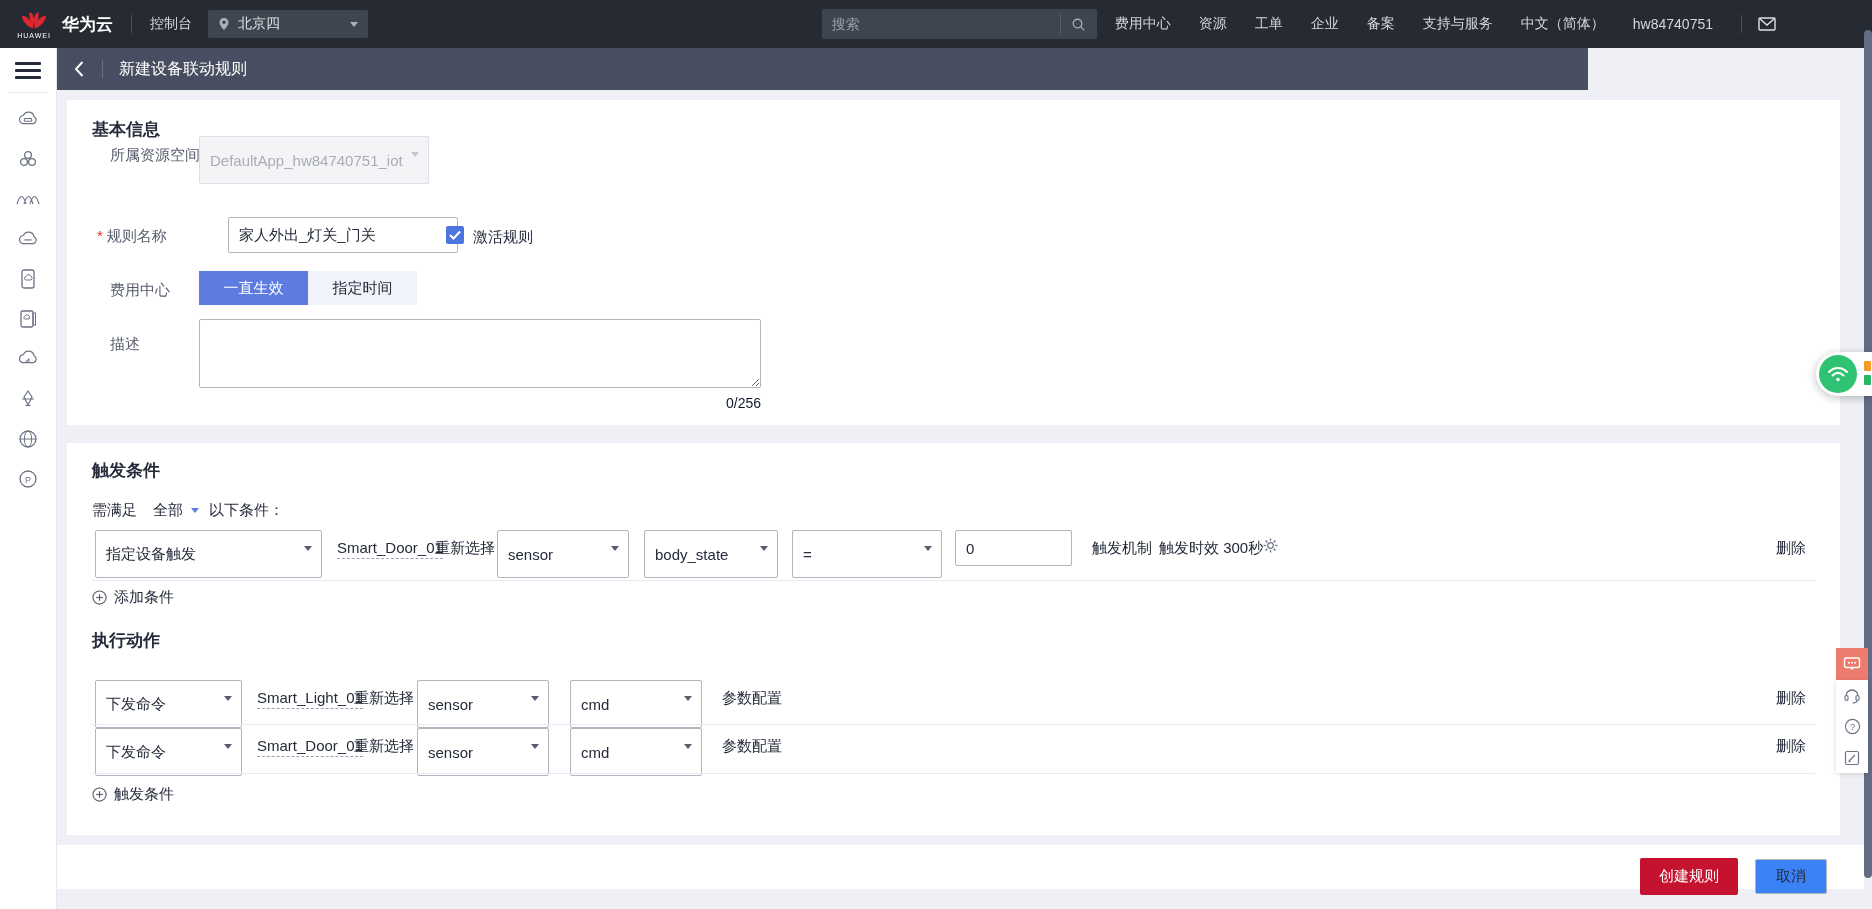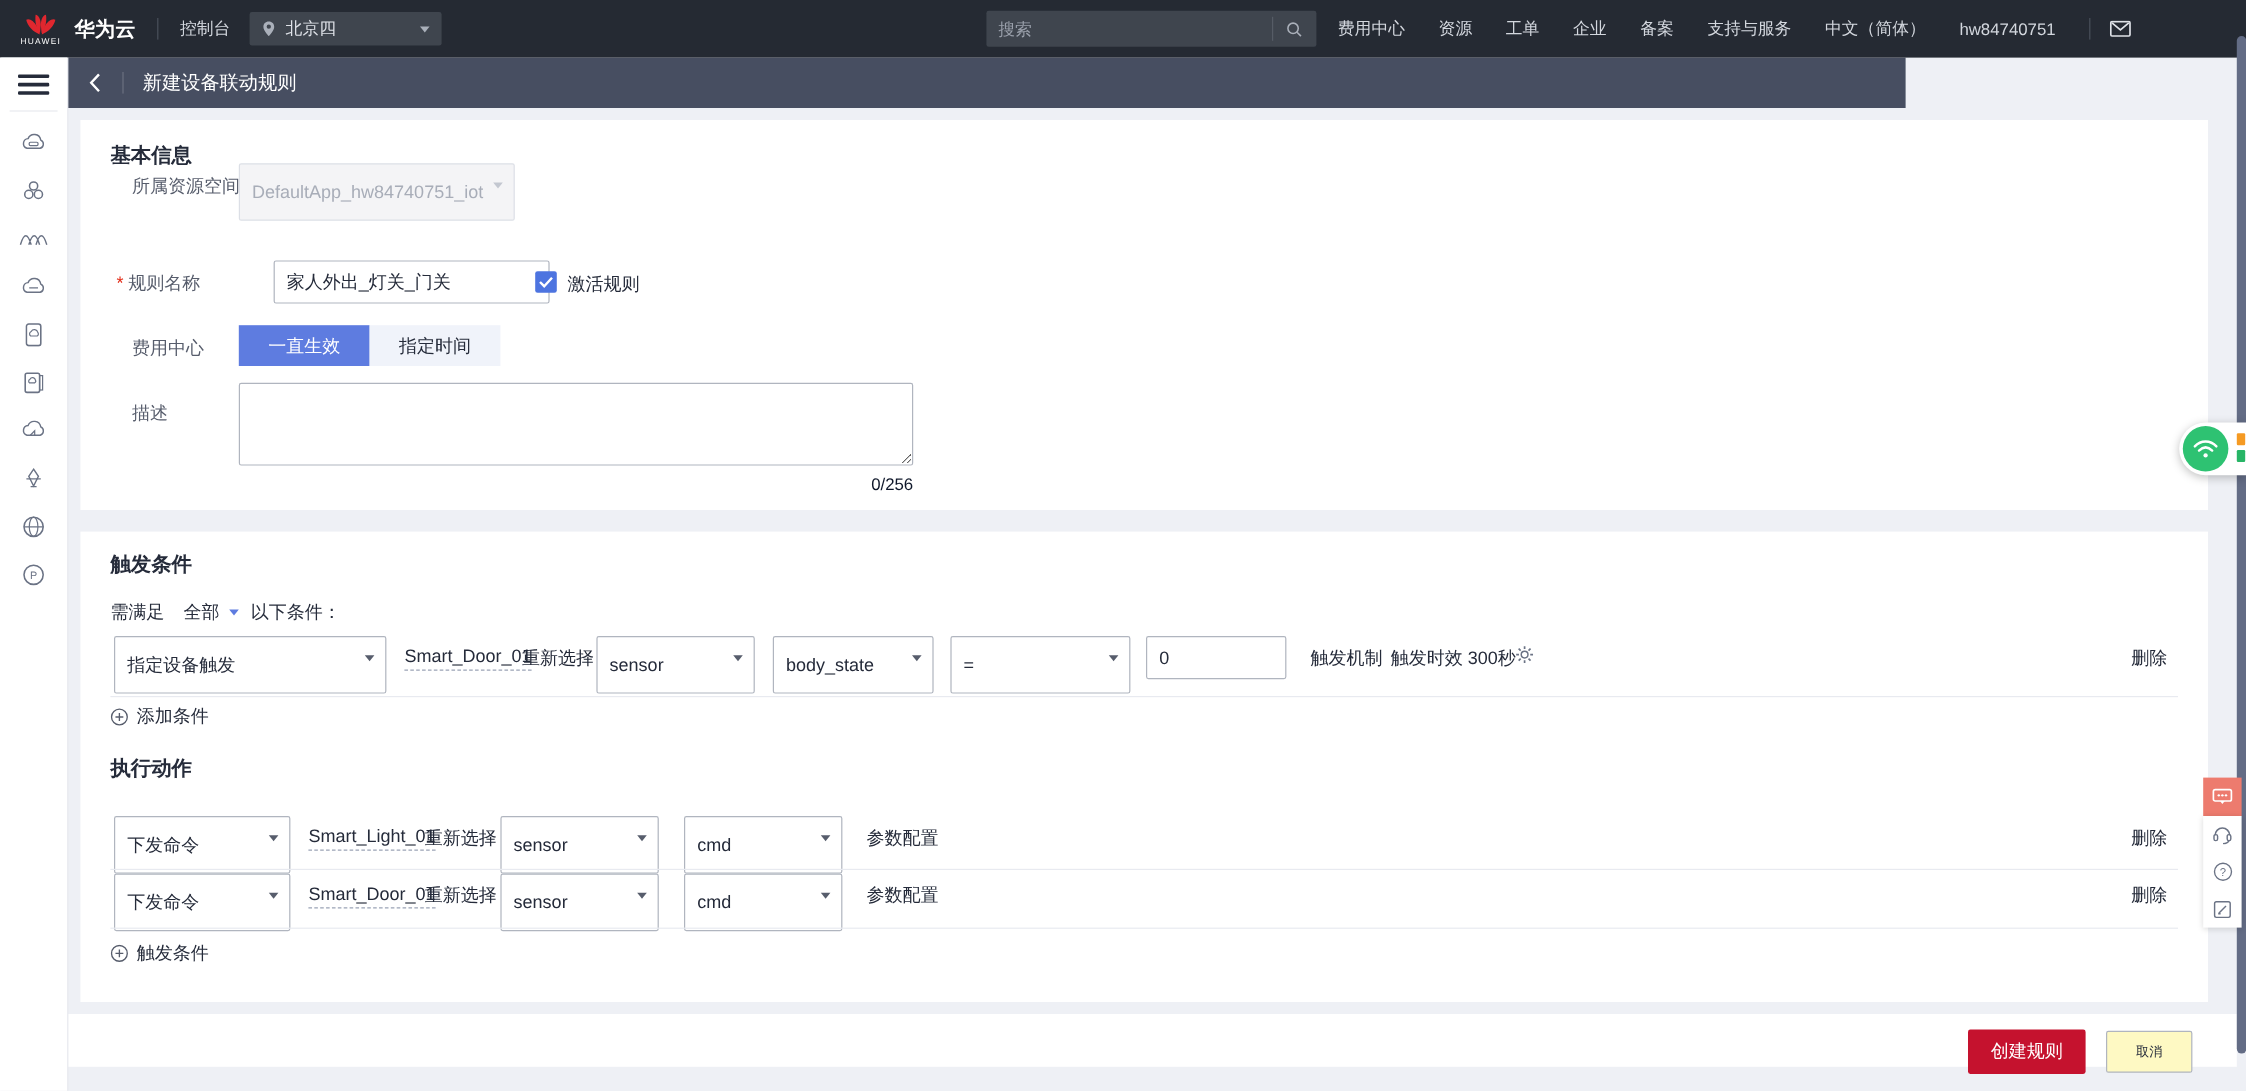--- a/index.html
+++ b/index.html
@@ -67,21 +67,21 @@
   .lnk { color:#5e7ce0; cursor:pointer; white-space:nowrap; }
   .devlnk { color:#252b3a; border-bottom:1px dashed #9aa3b5; padding-bottom:2px; cursor:pointer; white-space:nowrap; }
   .row-div { position:absolute; left:25px; right:25px; height:1px; background:#e8eaf0; }
   .add-line { position:absolute; left:25px; display:flex; align-items:center; gap:7px; color:#252b3a; cursor:pointer; font-size:15px; }
   .inline-lbl { position:absolute; color:#252b3a; font-size:15px; white-space:nowrap; }
   .del { position:absolute; right:34px; }
 
   
   .footer { position:absolute; left:0; top:755px; width:1808px; height:44px; background:#fff; }
   .btn-create { position:absolute; right:126px; top:13px; width:98px; height:37px; background:#c5122e; color:#fff; border:none; border-radius:2px; font-size:15px; cursor:pointer; font-family:inherit; }
-  .btn-cancel { position:absolute; right:37px; top:14px; width:72px; height:35px; background:#fef9c3; color:#252b3a; border:1px solid #b0b5bf; border-radius:2px; font-size:11px; cursor:pointer; font-family:inherit; }
+  .btn-cancel { position:absolute; right:37px; top:14px; width:72px; height:35px; background:#3b82f6; color:#252b3a; border:1px solid #b0b5bf; border-radius:2px; font-size:15px; cursor:pointer; font-family:inherit; }
 
   
   .scroll-thumb { position:absolute; right:0; top:30px; width:8px; height:848px; background:#636c85; border-radius:4px; z-index:7; cursor:grab; }
   .wifi-pill { position:absolute; right:0; top:352px; width:56px; height:44px; background:#fff; border-radius:22px 0 0 22px; box-shadow:0 2px 8px rgba(0,0,0,.25); z-index:9; display:flex; align-items:center; cursor:pointer; }
   .wifi-circle { width:38px; height:38px; border-radius:50%; background:#2ec272; margin-left:3px; display:flex; align-items:center; justify-content:center; }
   .pill-sliver { position:absolute; right:1px; top:9px; display:flex; flex-direction:column; gap:4px; }
   .pill-sliver i { display:block; width:7px; height:10px; border-radius:1px; }
   .sliver-orange { background:#f59a23; }
   .sliver-green { background:#27b566; }
 

